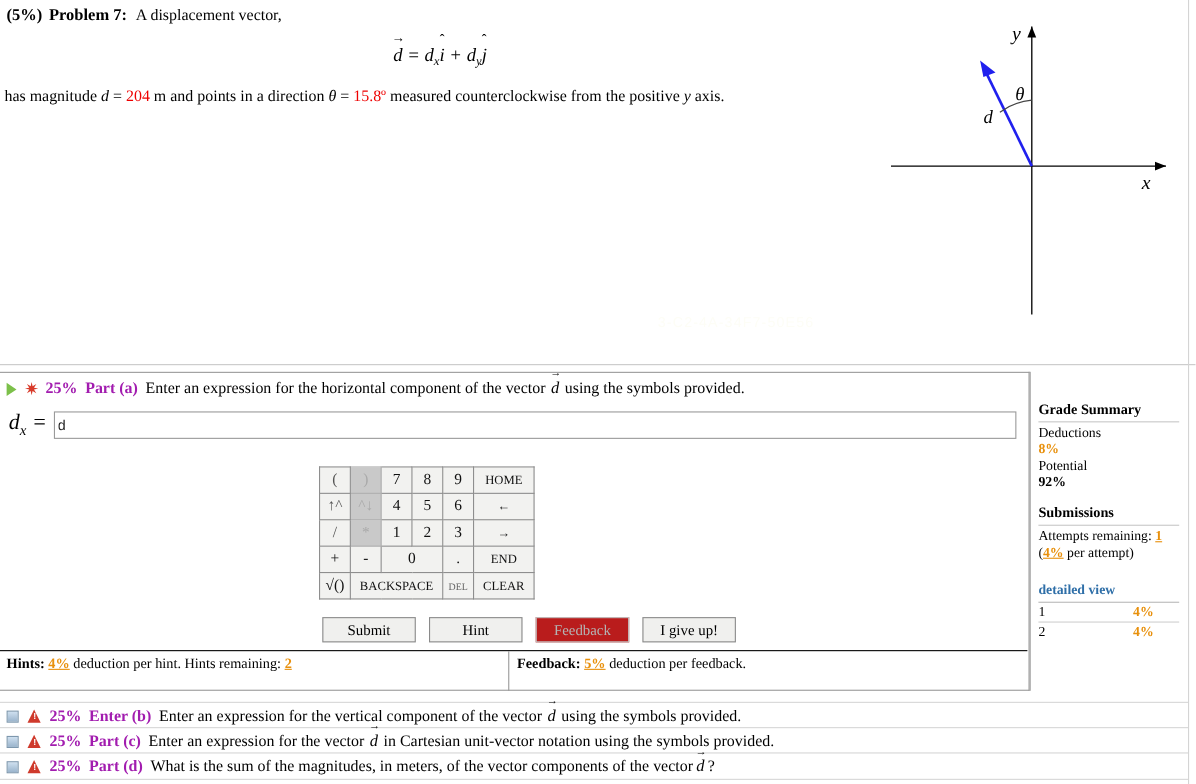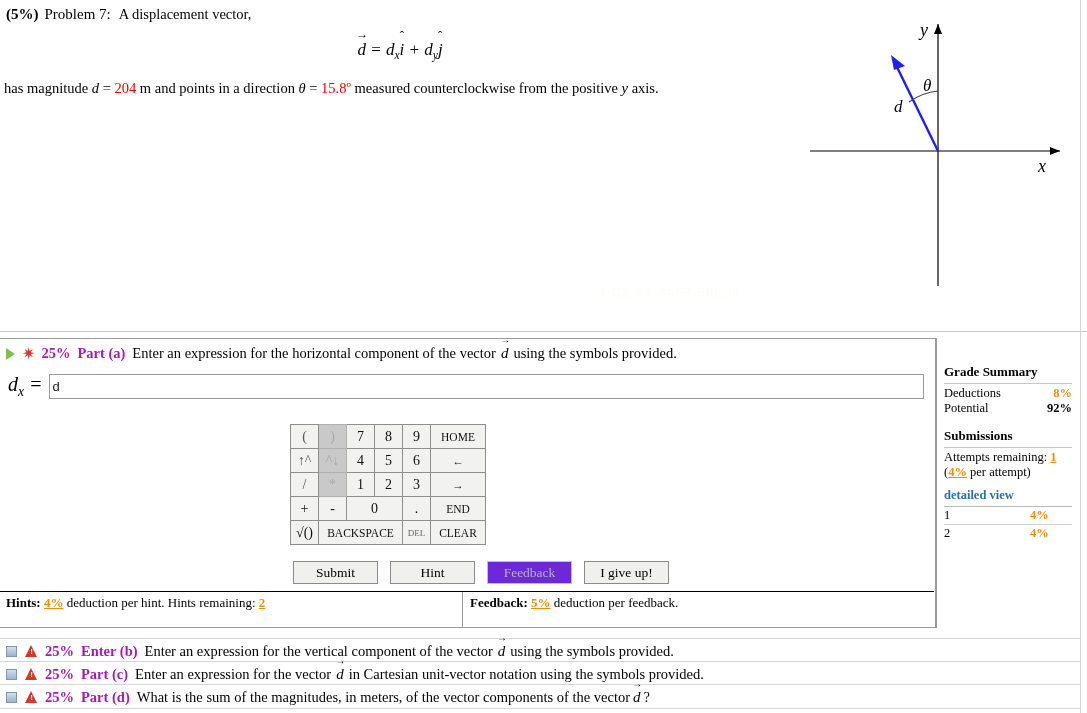--- a/index.html
+++ b/index.html
@@ -19,21 +19,21 @@
   }
 
   
   .stmt-head {
     position: absolute;
     left: 6px; top: 6px;
     font-size: 15px;
     white-space: nowrap;
   }
   .stmt-head .pct { font-weight: bold; }
-  .stmt-head .pnum { font-weight: normal; margin-left: 6px; }
+  .stmt-head .pnum { font-weight: bold; margin-left: 6px; }
   .stmt-head .ptext { margin-left: 8px; font-size: 14.5px; }
 
   .equation {
     position: absolute;
     left: 0; top: 40px;
     width: 800px;
     text-align: center;
     font-size: 17px;
     font-style: italic;
     font-family: "Liberation Serif", serif;
@@ -209,21 +209,21 @@
     font-family: "Liberation Serif", serif;
     font-size: 13.5px;
     color: #000;
     cursor: pointer;
     padding: 0;
     line-height: 21px;
     text-align: center;
   }
   .btn.disabled {
     color: #b4b4b4;
-    background: #6d28d9;
+    background: #b91c1c;
     border-color: #c3c3c3;
     cursor: default;
   }
 
   
   .footer-sep {
     position: absolute;
     left: 0; top: 252px;
     width: 934px; height: 1px;
     background: #000;
@@ -264,32 +264,33 @@
   }
   .grade h4 {
     margin: 0 0 2px 0;
     font-size: 13px;
     font-weight: bold;
   }
   .grade .grow {
     display: flex;
     justify-content: space-between;
     line-height: 15px;
+    flex-direction: column;
   }
   .grade .rule {
     border-top: 1px solid #c7c7c7;
     margin: 3px 0 2px 0;
   }
   .grade .spacer { height: 12px; }
   .grade .blue-link {
     color: #2f6fa8;
     font-weight: bold;
     text-decoration: none;
     display: block;
-    margin-top: 8px;
+    margin-top: 19px;
   }
   .grade .attempts { line-height: 15px; }
   .sub-table {
     width: 100%;
     border-collapse: collapse;
     margin-top: 3px;
     font-size: 12.5px;
   }
   .sub-table td {
     padding: 1px 0;

